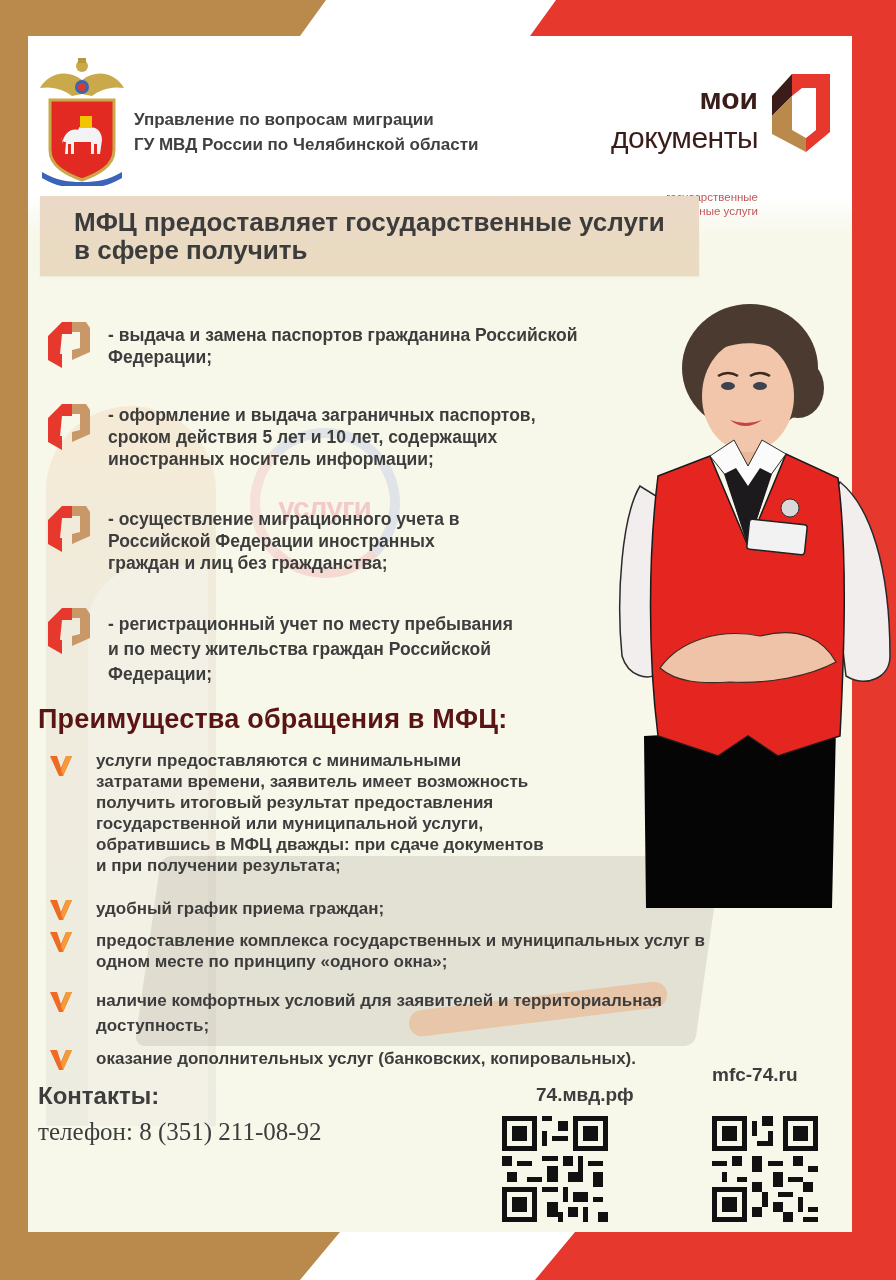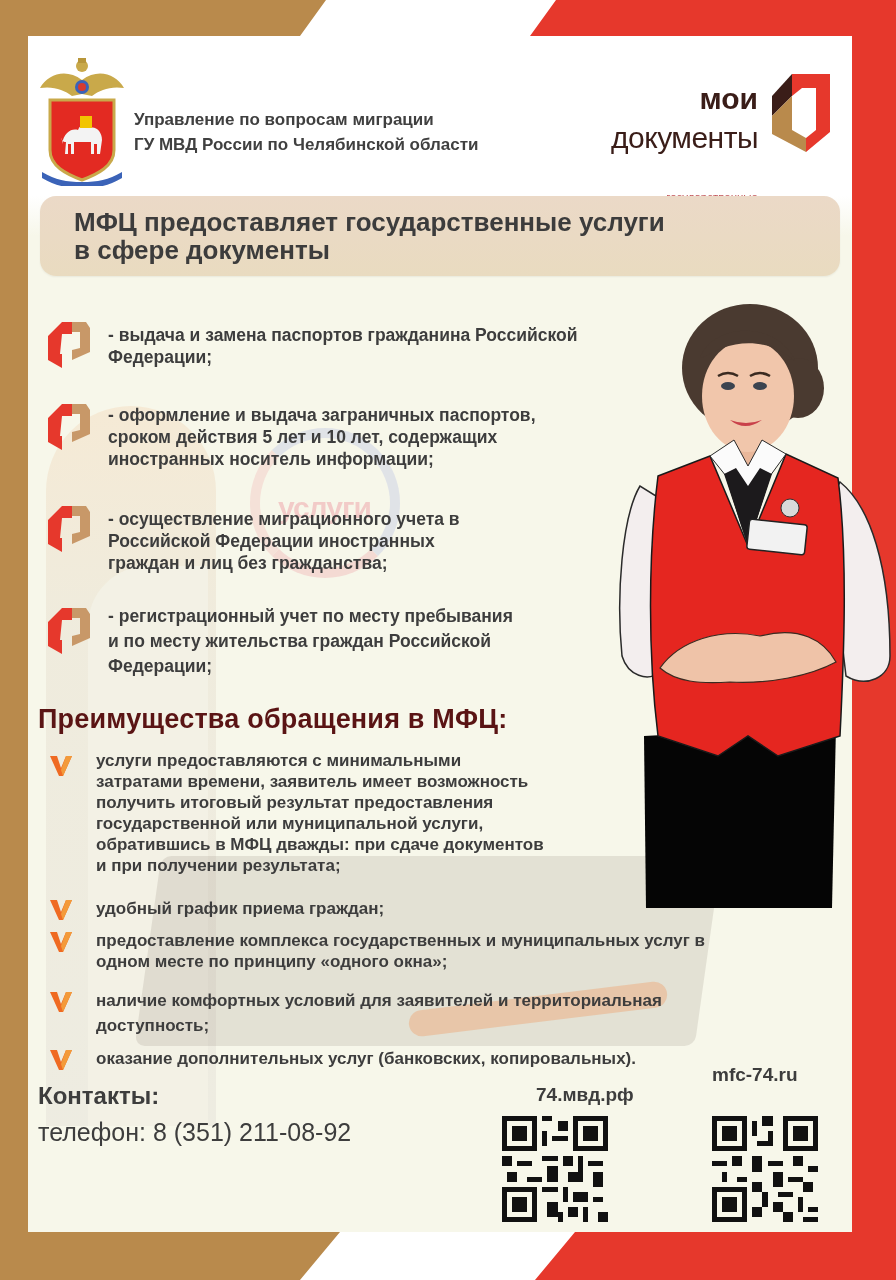--- a/index.html
+++ b/index.html
@@ -72,22 +72,22 @@
     .brand-moi { position: absolute; right: 96px; top: 10px; font-size: 30px; font-weight: bold;
       color: #3a1d18; letter-spacing: 0px; line-height: 30px; }
     .brand-doc { position: absolute; right: 96px; top: 36px; font-size: 30px;
       color: #3a1d18; letter-spacing: -0.5px; line-height: 32px; margin-top: 12px; }
     .brand-sub { position: absolute; right: 96px; top: 72px; font-size: 11.5px;
       color: #c2565a; text-align: right; line-height: 14px; margin-top: 44px; }
     .brand-logo { position: absolute; right: 24px; top: 0; width: 58px; height: 78px; }
 
     
     .banner {
-      position: absolute; left: 12px; top: 160px; width: 800px; height: 80px;
-      border-radius: 16px;
+      position: absolute; left: 12px; top: 160px; width: 659px; height: 80px;
+      border-radius: 0;
       background: linear-gradient(#ebd9c7, #e9dbc0);
       box-shadow: 0 1px 2px rgba(0,0,0,0.06);
     }
     .banner-title {
       position: absolute; left: 34px; top: 12px; font-size: 26px; font-weight: bold;
       color: #3c3c3c; line-height: 28px; width: 760px;
     }
 
     
     .service { position: absolute; left: 0; width: 600px; }
@@ -102,21 +102,21 @@
     .adv-check { position: absolute; left: 22px; width: 22px; height: 22px; }
     .adv-text { position: absolute; left: 68px; font-size: 17px; font-weight: bold;
       color: #3d3d3d; line-height: 21px; }
     .justify { text-align: justify; text-align-last: left; }
 
     
     .woman { position: absolute; left: 600px; top: 296px; width: 296px; height: 612px; z-index: 5; }
 
     
     .contacts-title { position: absolute; left: 10px; top: 1046px; font-size: 24px; font-weight: bold; color: #3d3d3d; }
-    .contacts-phone { position: absolute; left: 10px; top: 1082px; font-size: 25px; color: #3d3d3d; }
+    .contacts-phone { position: absolute; left: 10px; top: 1082px; font-size: 25px; color: #3d3d3d; font-family: Liberation Serif, serif; }
     .qr-label { position: absolute; font-size: 19px; font-weight: bold; color: #3d3d3d; }
     .qr { position: absolute; width: 106px; height: 106px; }
   </style>
 </head>
 <body>
 
 <div class="bg">
   <svg viewBox="0 0 896 1280" xmlns="http://www.w3.org/2000/svg">
     <rect width="896" height="1280" fill="#ffffff"></rect>
     <polygon points="0,0 326,0 300,36 300,1232 340,1232 300,1280 0,1280" fill="#b98a4c"></polygon>
@@ -170,21 +170,21 @@
         <polygon points="20,0 20,22 0,42 0,22" fill="#3a1d18"></polygon>
         <polygon points="0,42 20,22 20,56 34,64 34,78 0,60" fill="#b98a4c"></polygon>
         <polygon points="20,0 58,0 58,58 34,78 34,64 44,56 44,14 30,14 20,22" fill="#e6382c"></polygon>
       </svg>
     </div>
   </div>
 
   <div class="banner">
     <div class="banner-title">
       <div>МФЦ предоставляет государственные услуги</div>
-      <div>в сфере документы</div>
+      <div>в сфере получить</div>
     </div>
   </div>
 
   <div class="service" style="top:282px;">
     <div class="service-icon" style="top:4px;">
       <svg viewBox="0 0 42 46" width="42" height="46">
           <polygon points="14,0 24,0 24,12 14,12 12,32 14,32 14,46 0,38 0,14" fill="#e6382c"></polygon>
           <polygon points="24,0 38,0 42,6 42,30 24,38 24,28 32,26 32,10 24,10" fill="#c89868"></polygon>
         </svg>
     </div>
@@ -222,21 +222,21 @@
     </div>
   </div>
 
   <div class="service" style="top:568px;">
     <div class="service-icon" style="top:4px;">
       <svg viewBox="0 0 42 46" width="42" height="46">
           <polygon points="14,0 24,0 24,12 14,12 12,32 14,32 14,46 0,38 0,14" fill="#e6382c"></polygon>
           <polygon points="24,0 38,0 42,6 42,30 24,38 24,28 32,26 32,10 24,10" fill="#c89868"></polygon>
         </svg>
     </div>
-    <div class="service-text" style="top:0; width:520px; line-height:25px;">
+    <div class="service-text" style="top:8px; width:520px; line-height:25px;">
       <div>- регистрационный  учет по месту пребывания</div>
       <div>и  по месту жительства граждан Российской</div>
       <div>Федерации;</div>
     </div>
   </div>
 
   <div class="adv-heading">Преимущества обращения в МФЦ:</div>
 
   <div class="adv" style="top:714px;">
     <div class="adv-check" style="top:4px;">

